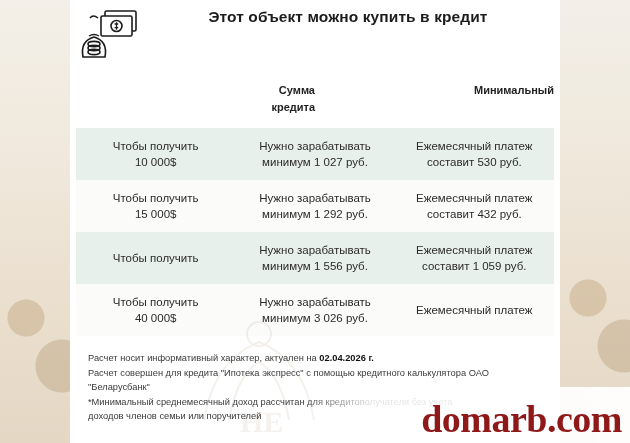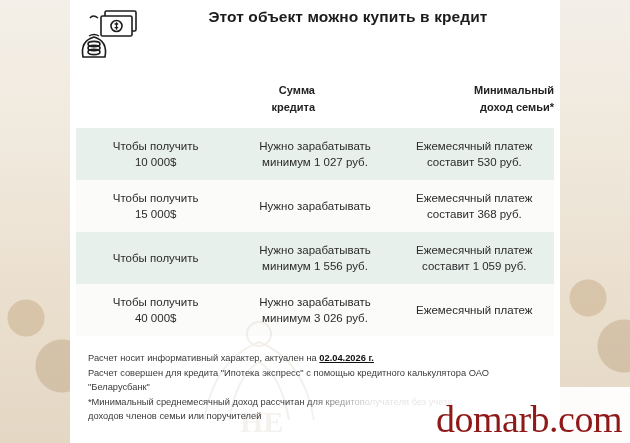--- a/index.html
+++ b/index.html
@@ -125,39 +125,39 @@
     padding: 0 14px 0 18px;
     position: relative;
     z-index: 2;
   }
   .note {
     font-size: 9.3px;
     color: #3a3a3a;
     line-height: 13.5px;
     margin-bottom: 1px;
   }
-  .note b { font-weight: bold; color: #111; text-decoration: underline; }
+  .note b { font-weight: bold; color: #111; }
 
   
   .wm-center {
     position: absolute;
     left: 144px;
     top: 300px;
     width: 330px;
     height: 140px;
     z-index: 1;
     opacity: .30;
     pointer-events: none;
   }
   .wm-domain {
     position: absolute;
     right: 8px;
     bottom: 2px;
     font-size: 38px;
-    font-weight: normal;
+    font-weight: bold;
     color: #8f1818;
     letter-spacing: -.5px;
     z-index: 5;
     font-family: "Liberation Serif", serif;
   }
   .wm-dom-fade {
     position: absolute;
     right: 0;
     bottom: 0;
     width: 330px;
@@ -202,21 +202,20 @@
       </div>
     </div>
 
     <div class="col-heads">
       <div class="col-head">
         <span>Сумма</span><br>
         <span>кредита</span>
       </div>
       <div class="col-head">
         <span>Минимальный</span><br>
-        <span>доход семьи*</span>
       </div>
     </div>
 
     <div class="table">
 
       <div class="row alt">
         <div class="cell">
           <span>Чтобы получить</span>
           <span class="l2">10 000$</span>
         </div>
@@ -230,24 +229,25 @@
         </div>
       </div>
 
       <div class="row plain">
         <div class="cell">
           <span>Чтобы получить</span>
           <span class="l2">15 000$</span>
         </div>
         <div class="cell">
           <span>Нужно зарабатывать</span>
+          <span class="l2">минимум 1 292 руб.</span>
         </div>
         <div class="cell">
           <span>Ежемесячный платеж</span>
-          <span class="l2">составит 368 руб.</span>
+          <span class="l2">составит 432 руб.</span>
         </div>
       </div>
 
       <div class="row alt">
         <div class="cell">
           <span>Чтобы получить</span>
         </div>
         <div class="cell">
           <span>Нужно зарабатывать</span>
           <span class="l2">минимум 1 556 руб.</span>

